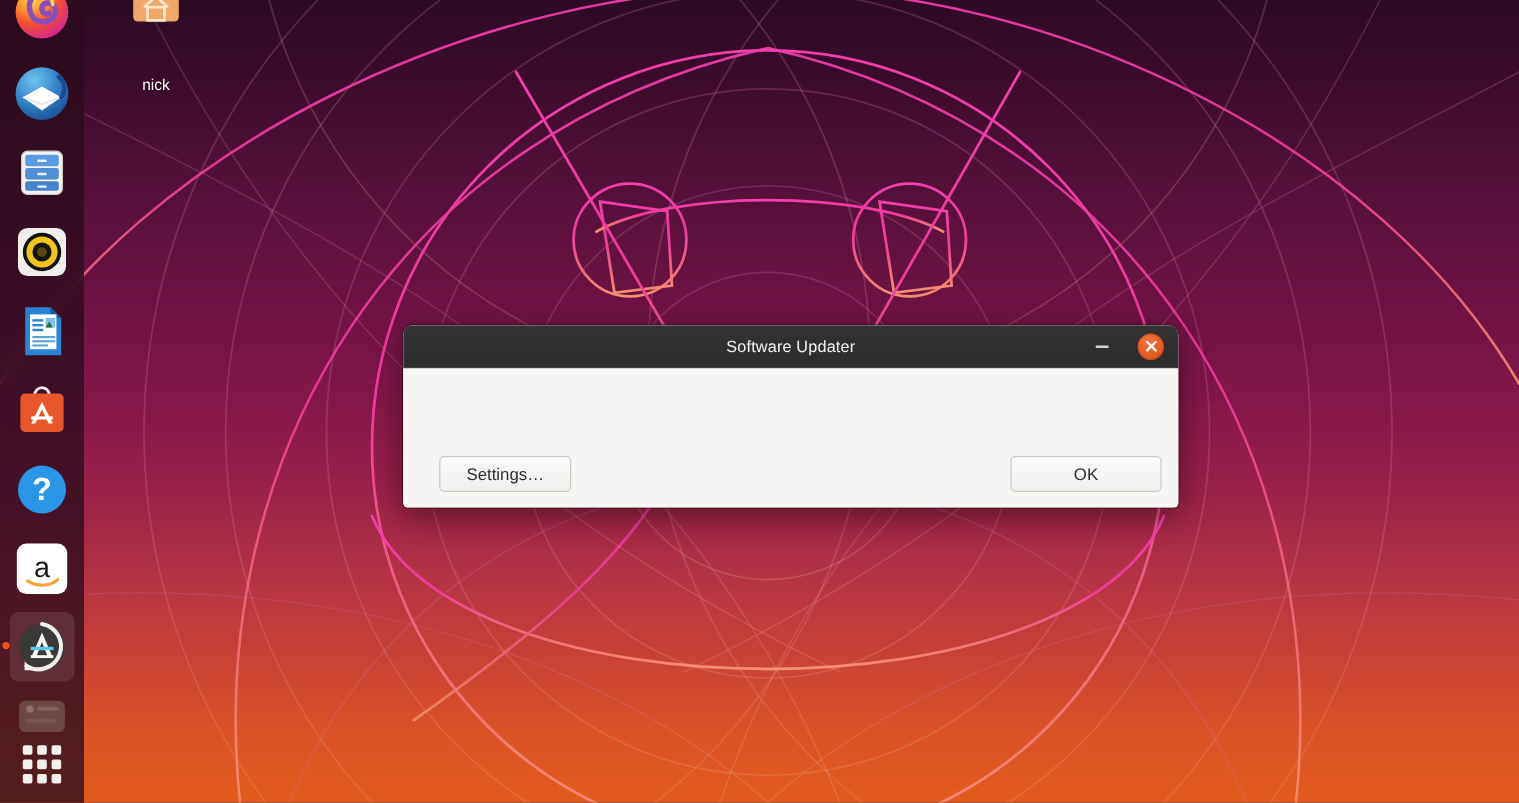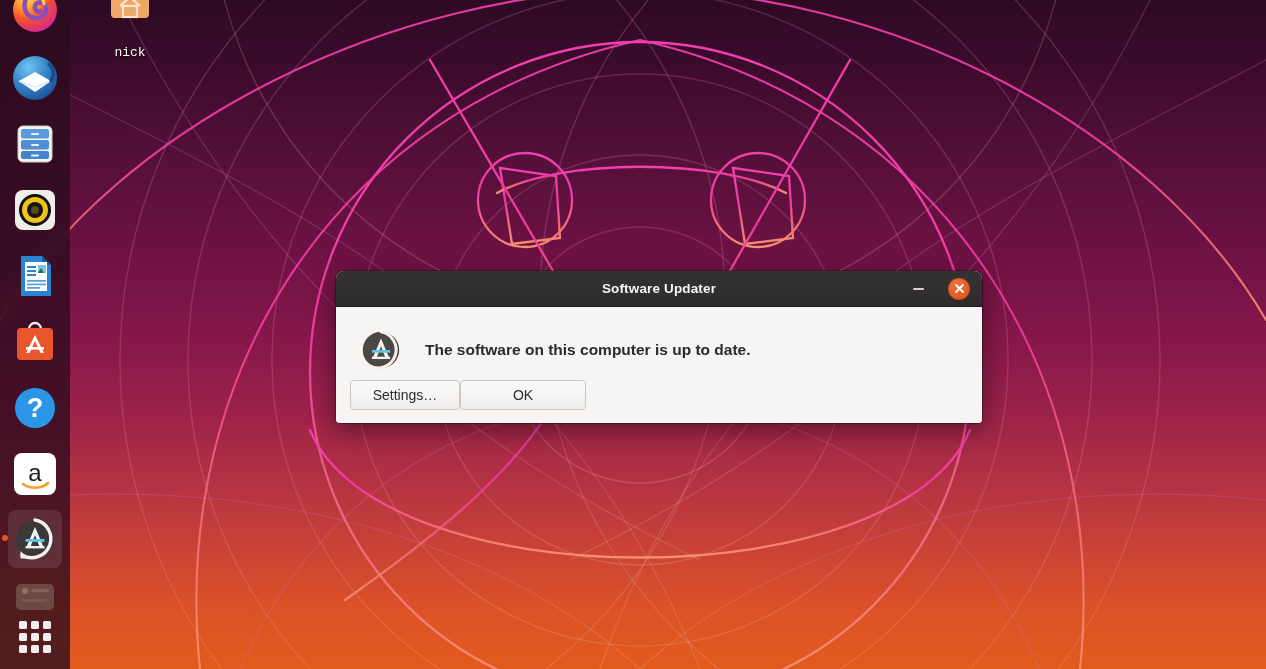--- a/index.html
+++ b/index.html
@@ -81,26 +81,26 @@
 
   
   .desk-icon {
     position: absolute;
     width: 92px;
     text-align: center;
     z-index: 10;
   }
   .desk-icon .lbl {
     display: block;
-    margin-top: 3px;
+    margin-top: 20px;
     color: #ffffff;
     font-size: 13px;
     line-height: 16px;
     text-shadow: 0 1px 2px rgba(0,0,0,0.75);
-    font-family: Liberation Mono, monospace;
+    font-family: Liberation Sans, sans-serif;
   }
 
   
   #dialog {
     position: absolute;
     left: 336px; top: 271px;
     width: 646px;
     z-index: 40;
     border-radius: 8px 8px 4px 4px;
     box-shadow: 0 6px 26px rgba(0,0,0,0.45), 0 0 0 1px rgba(0,0,0,0.30);
@@ -112,21 +112,21 @@
     height: 35px;
     background: linear-gradient(to bottom, #343233, #2d2b2c);
     border-bottom: 1px solid #1e1c1d;
     display: flex;
     align-items: center;
     justify-content: center;
   }
   #titlebar .title {
     color: #f6f5f4;
     font-size: 13.5px;
-    font-weight: bold;
+    font-weight: normal;
     letter-spacing: 0.15px;
     font-family: "Liberation Sans", sans-serif;
   }
   .tb-btn {
     position: absolute;
     top: 50%;
     transform: translateY(-50%);
     display: flex;
     align-items: center;
     justify-content: center;
@@ -163,24 +163,25 @@
   }
   #msg-text {
     margin-left: 21px;
     font-size: 15.5px;
     font-weight: bold;
     color: #2b2b2b;
     font-family: "Liberation Sans", sans-serif;
   }
   #btn-row {
     position: absolute;
-    left: 0; right: 0;
+    left: 16px; right: 0;
     bottom: 13px;
     padding: 0 14px;
     display: flex;
+    justify-content: space-between;
     box-sizing: border-box;
   }
   .dlg-btn {
     font-family: "Liberation Sans", sans-serif;
     font-size: 14px;
     color: #2d2d2d;
     background: linear-gradient(to bottom, #fbfafa, #f0efed);
     border: 1px solid #cdc7c2;
     border-radius: 4px;
     height: 30px;
@@ -427,31 +428,20 @@
 
       <div class="tb-btn" id="btn-close">
         <svg width="11" height="11" viewBox="0 0 11 11">
           <path d="M 2 2 L 9 9 M 9 2 L 2 9" stroke="#ffffff" stroke-width="1.9" stroke-linecap="round" fill="none"></path>
         </svg>
       </div>
     </div>
 
     <div id="dialog-body">
 
-      <div id="msg-row">
-        <svg width="46" height="46" viewBox="0 0 48 48">
-          <circle cx="24" cy="24" r="19" fill="#4a4745"></circle>
-          <path d="M 24 5 A 19 19 0 1 1 11 40" fill="none" stroke="#f2f1ef" stroke-width="3.2" stroke-linecap="round"></path>
-          <path d="M 9.5 36 L 9.5 43.5 L 17 43.5 Z" fill="#f2f1ef"></path>
-          <path d="M 24 12 L 33 33 L 29 33 L 24 20 L 19 33 L 15 33 Z" fill="#f6f5f3"></path>
-          <rect x="14.5" y="24" width="19" height="2.8" fill="#5cc8e8"></rect>
-          <rect x="14.5" y="31" width="19" height="2.4" fill="#f6f5f3"></rect>
-        </svg>
-        <span id="msg-text">The software on this computer is up to date.</span>
-      </div>
 
       <div id="btn-row">
         <button class="dlg-btn" id="btn-settings">Settings…</button>
         <button class="dlg-btn" id="btn-ok">OK</button>
       </div>
     </div>
   </div>
 
 </div>
 

